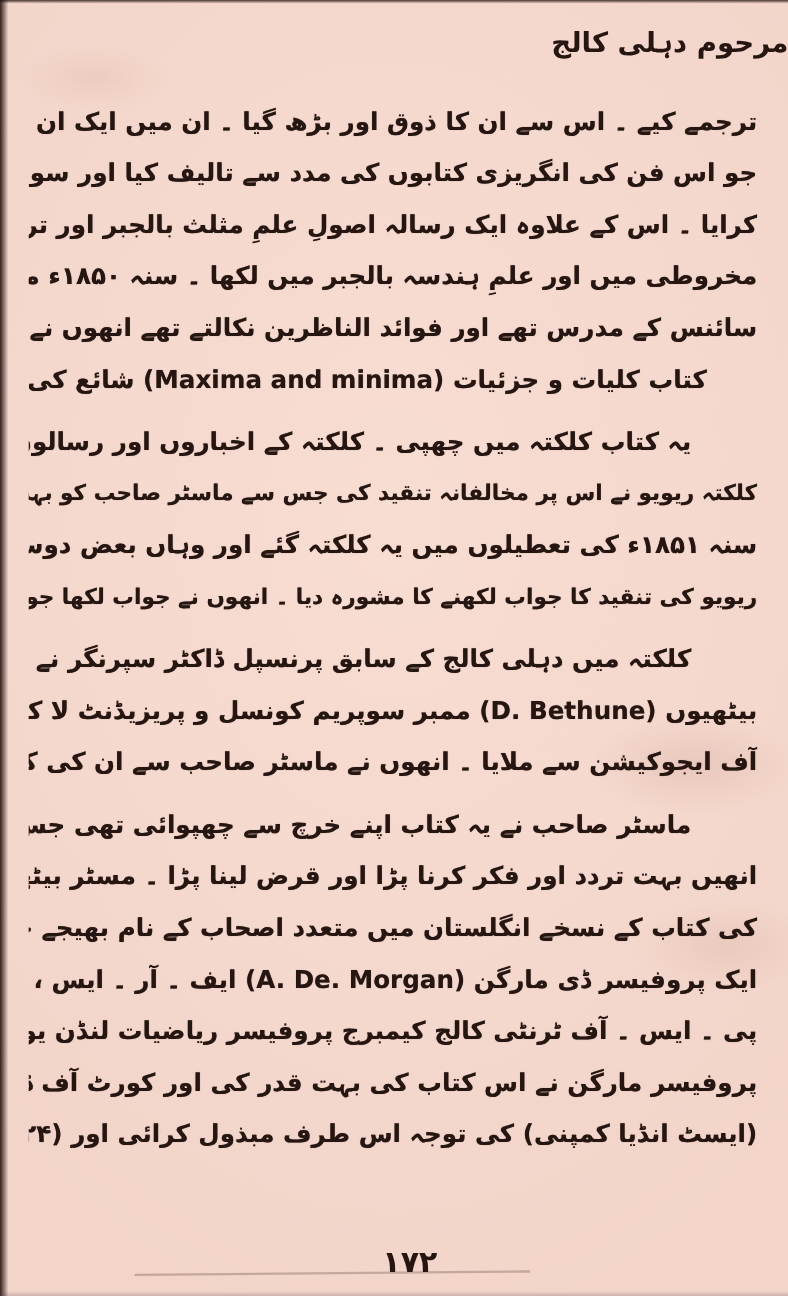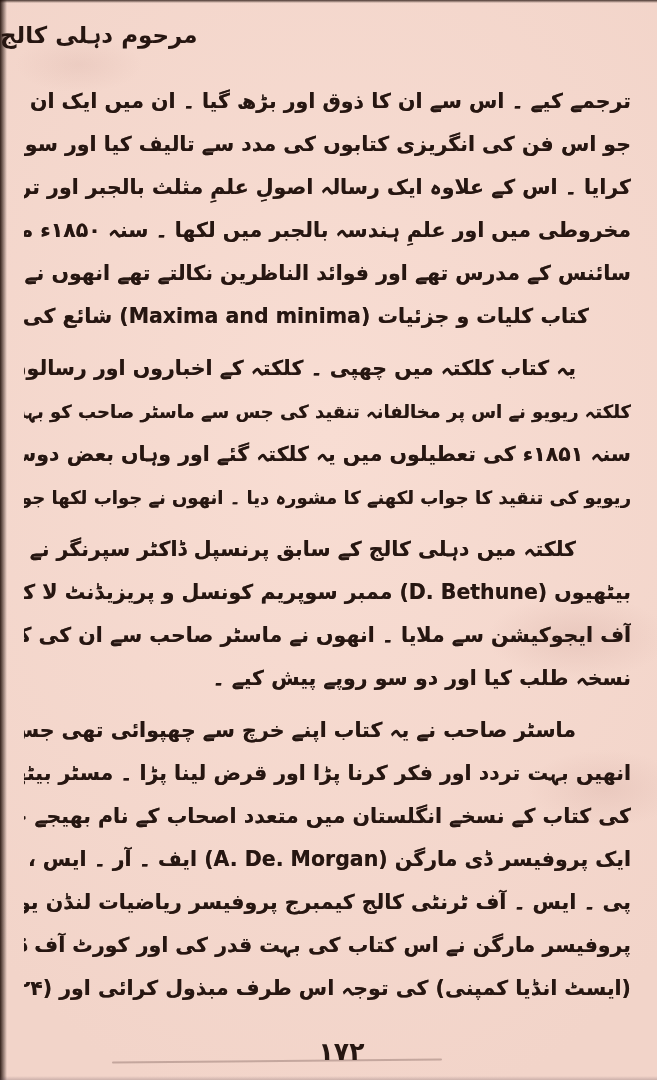--- a/index.html
+++ b/index.html
@@ -19,21 +19,21 @@
   }
   .edge-left{position:absolute;left:0;top:0;width:7px;height:100%;
     background:linear-gradient(to right, rgba(35,18,12,.92), rgba(35,18,12,0));}
   .edge-top{position:absolute;left:0;top:0;width:100%;height:3px;
     background:linear-gradient(to bottom, rgba(30,15,10,.8), rgba(30,15,10,0));}
   .edge-bottom{position:absolute;left:0;bottom:0;width:100%;height:4px;
     background:linear-gradient(to top, rgba(90,70,80,.25), rgba(90,70,80,0));}
   .crease{position:absolute;left:112px;top:1060px;width:330px;height:2px;
     background:rgba(140,110,105,.45);transform:rotate(-.5deg);border-radius:2px;}
   .header{position:absolute;top:22px;left:0;width:100%;
-    text-align:left;direction:rtl;
+    text-align:right;direction:rtl;
     font-size:23px;font-weight:bold;letter-spacing:.5px;}
   .body{position:absolute;top:80px;right:26px;left:24px;bottom:70px;
     direction:rtl;overflow:hidden;}
   .line{height:43px;line-height:43px;font-size:20.5px;font-weight:bold;
     white-space:nowrap;text-align:right;
     text-shadow:0 0 .6px rgba(38,22,17,.65);}
   .line.small{font-size:18px;}
   .line.para-start{padding-right:55px;}
   .line.book-title{padding-right:42px;}
   .para + .para{margin-top:9px;}
@@ -65,21 +65,20 @@
       <div class="line para-start">یہ کتاب کلکتہ میں چھپی ۔ کلکتہ کے اخباروں اور رسالوں اور خاص کر</div>
       <div class="line small">کلکتہ ریویو نے اس پر مخالفانہ تنقید کی جس سے ماسٹر صاحب کو بہت مایوسی ہوئی ۔</div>
       <div class="line">سنہ ۱۸۵۱ء کی تعطیلوں میں یہ کلکتہ گئے اور وہاں بعض دوستوں نے کلکتہ</div>
       <div class="line small">ریویو کی تنقید کا جواب لکھنے کا مشورہ دیا ۔ انھوں نے جواب لکھا جو انگلش میں چھپا ۔</div>
     </div>
 
     <div class="para">
       <div class="line para-start">کلکتہ میں دہلی کالج کے سابق پرنسپل ڈاکٹر سپرنگر نے انھیں آنریبل ڈی</div>
       <div class="line">بیٹھیوں (D. Bethune) ممبر سوپریم کونسل و پریزیڈنٹ لا کونسل و کونسل</div>
       <div class="line">آف ایجوکیشن سے ملایا ۔ انھوں نے ماسٹر صاحب سے ان کی کتاب کا ایک</div>
-      <div class="line">نسخہ طلب کیا اور دو سو روپے پیش کیے ۔</div>
     </div>
 
     <div class="para">
       <div class="line para-start">ماسٹر صاحب نے یہ کتاب اپنے خرچ سے چھپوائی تھی جس کے لیے</div>
       <div class="line">انھیں بہت تردد اور فکر کرنا پڑا اور قرض لینا پڑا ۔ مسٹر بیٹھیوں نے ان</div>
       <div class="line">کی کتاب کے نسخے انگلستان میں متعدد اصحاب کے نام بھیجے جن میں سے</div>
       <div class="line">ایک پروفیسر ڈی مارگن (A. De. Morgan) ایف ۔ آر ۔ ایس ، ایف ۔ سی ۔</div>
       <div class="line">پی ۔ ایس ۔ آف ٹرنٹی کالج کیمبرج پروفیسر ریاضیات لنڈن یونیورسٹی تھے ۔</div>
       <div class="line">پروفیسر مارگن نے اس کتاب کی بہت قدر کی اور کورٹ آف ڈائرکٹرز</div>
       <div class="line">(ایسٹ انڈیا کمپنی) کی توجہ اس طرف مبذول کرائی اور (۲۴ جولائی ۱۸۵۴ء)</div>

